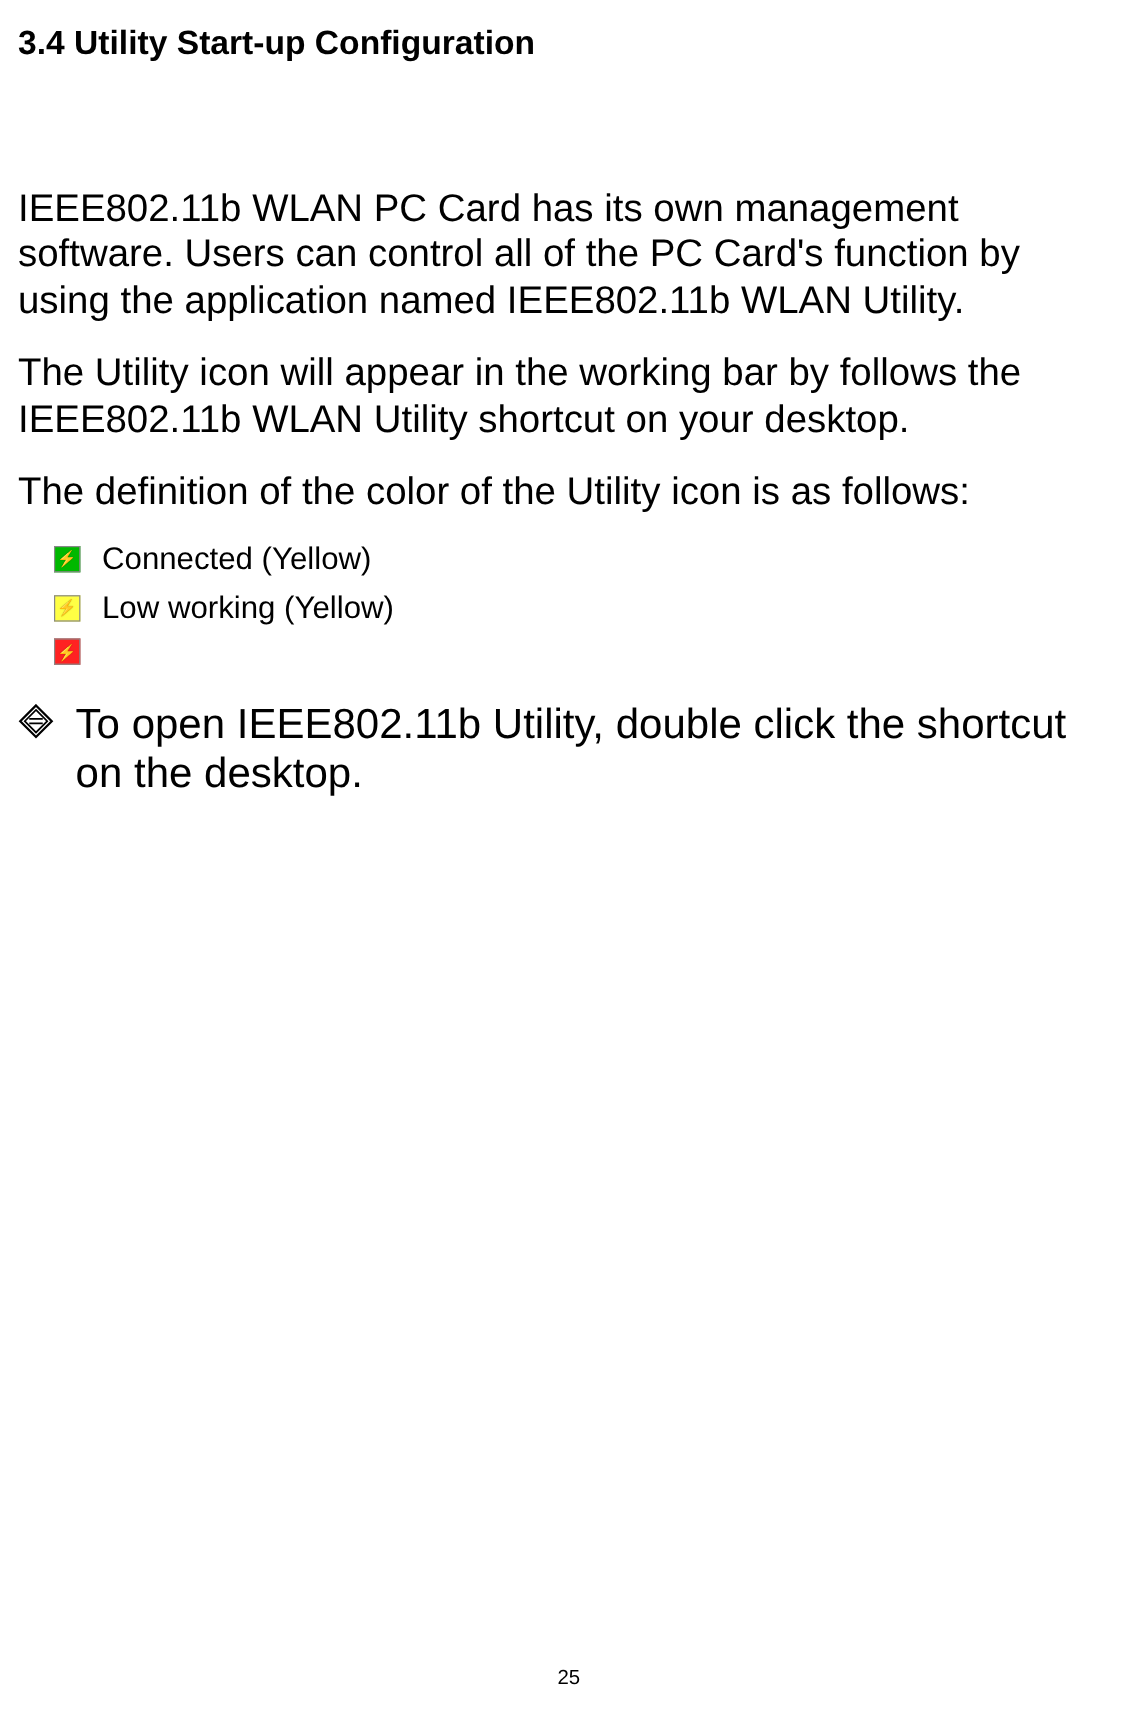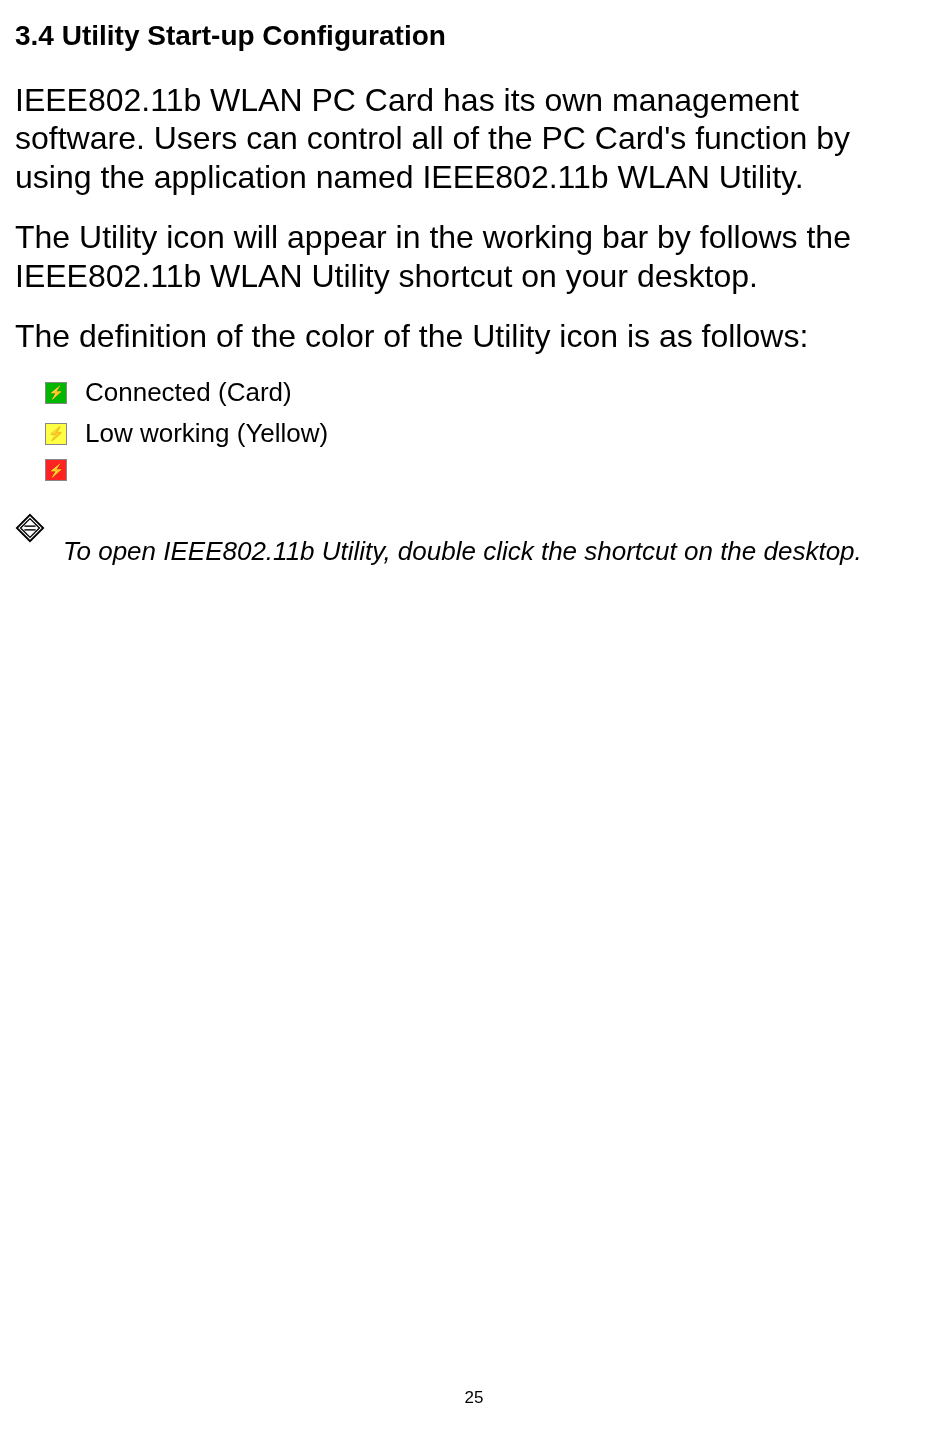--- a/index.html
+++ b/index.html
@@ -9,21 +9,21 @@
       height: 1438px;
       box-sizing: border-box;
       font-family: Arial, Helvetica, sans-serif;
       color: #000;
       background: #fff;
       position: relative;
     }
     .heading {
       font-weight: bold;
       font-size: 28px;
-      margin-bottom: 29px;
+      margin-bottom: 102px;
     }
     .para {
       font-size: 32px;
       line-height: 1.2;
       margin-bottom: 22px;
     }
     .icon-list {
       margin-left: 30px;
       margin-top: 10px;
       margin-bottom: 30px;
@@ -60,24 +60,22 @@
       margin-top: 30px;
     }
     .note-icon {
       width: 30px;
       height: 30px;
       flex: 0 0 30px;
       margin-right: 18px;
       margin-top: 2px;
     }
     .note-text {
-      font-size: 26px;
-      font-style: italic;
+      font-size: 35px;
       line-height: 1.15;
-      margin-top: 26px;
     }
     .page-number {
       position: absolute;
       bottom: 30px;
       left: 0;
       right: 0;
       text-align: center;
       font-size: 17px;
     }
   </style>
@@ -88,21 +86,21 @@
 
 <div class="para">IEEE802.11b WLAN PC Card has its own management software. Users can control all of the PC Card's function by using the application named IEEE802.11b WLAN Utility.</div>
 <div class="para">The Utility icon will appear in the working bar by follows the IEEE802.11b WLAN Utility shortcut on your desktop.</div>
 <div class="para">The definition of the color of the Utility icon is as follows:</div>
 
 <div class="icon-list">
   <div class="icon-row">
     <span class="swatch green">
         <span class="swatch-glyph">⚡</span>
       </span>
-    <span>Connected (Card)</span>
+    <span>Connected (Yellow)</span>
   </div>
   <div class="icon-row">
     <span class="swatch yellow">
         <span class="swatch-glyph">⚡</span>
       </span>
     <span>Low working (Yellow)</span>
   </div>
   <div class="icon-row">
     <span class="swatch red">
         <span class="swatch-glyph">⚡</span>

